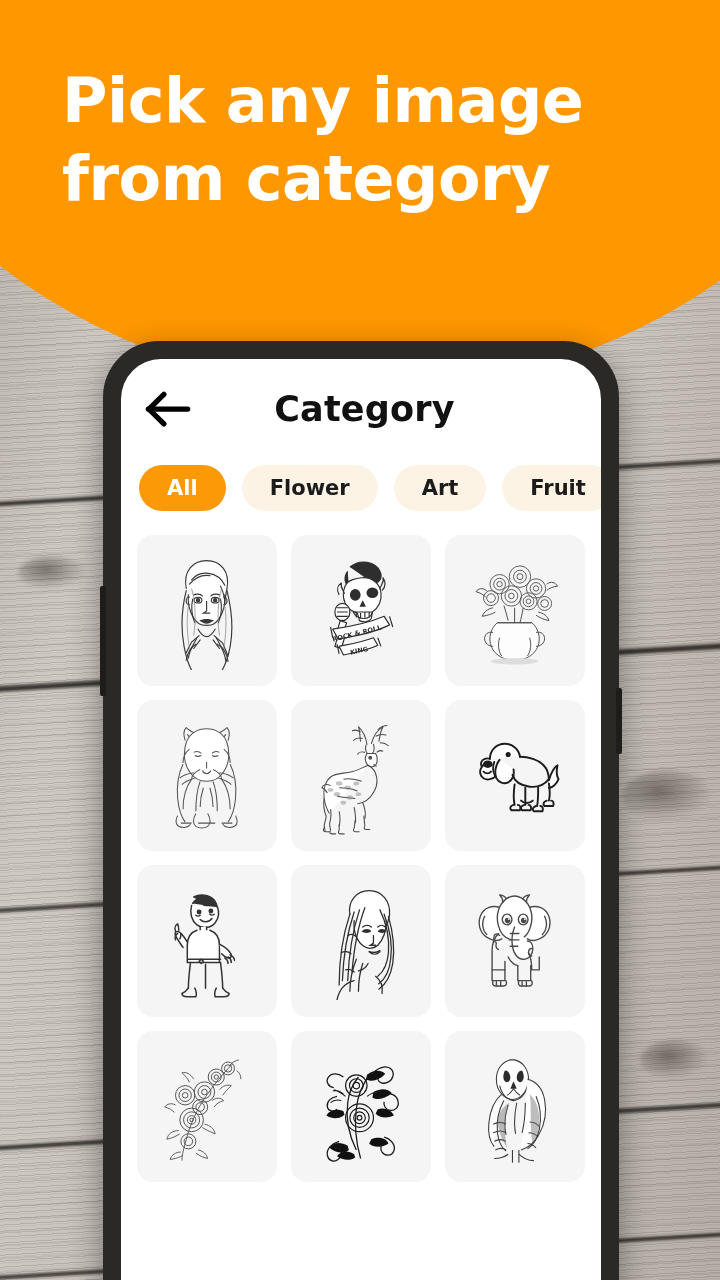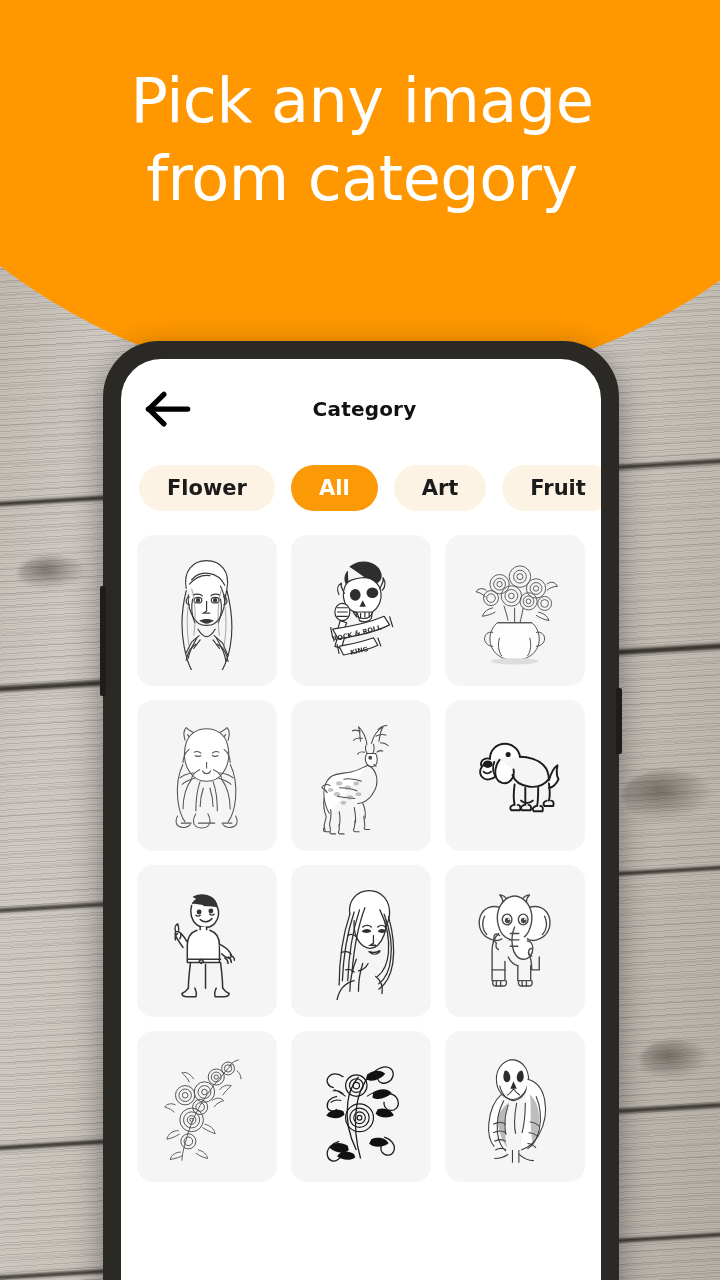--- a/index.html
+++ b/index.html
@@ -103,26 +103,25 @@
     border-radius: 50% / 50%;
   }
 
   .headline {
     position: absolute;
     left: 62px;
     top: 62px;
     width: 600px;
     color: #FFFFFF;
     font-family: "DejaVu Sans", sans-serif;
-    font-weight: normal;
+    font-weight: bold;
     font-size: 62px;
     line-height: 1.26;
     letter-spacing: -0.5px;
     white-space: pre-line;
-    text-align: center;
   }
 
   
   .phone {
     position: absolute;
     left: 103px;
     top: 341px;
     width: 516px;
     height: 1000px;
     background: #2b2926;
@@ -175,21 +174,21 @@
     display: flex;
     align-items: center;
     justify-content: center;
     cursor: pointer;
   }
   .page-title {
     width: 100%;
     text-align: center;
     font-family: "DejaVu Sans", sans-serif;
     font-weight: bold;
-    font-size: 20px;
+    font-size: 35px;
     color: #111111;
     letter-spacing: 0.2px;
     padding-left: 7px;
   }
 
   
   .chips {
     display: flex;
     gap: 16px;
     padding: 6px 0 6px 18px;
@@ -270,22 +269,22 @@
           <span class="sr">Back</span>
           <svg viewBox="0 0 28 22" aria-hidden="true">
             <path d="M2 11 H26" stroke="#000" stroke-width="3.2" stroke-linecap="round" fill="none"></path>
             <path d="M11.5 2 L2.4 11 L11.5 20" stroke="#000" stroke-width="3.2" stroke-linecap="round" stroke-linejoin="round" fill="none"></path>
           </svg>
         </div>
         <div class="page-title">Category</div>
       </div>
 
       <div class="chips">
+        <div class="chip active">All</div>
         <div class="chip">Flower</div>
-        <div class="chip active">All</div>
         <div class="chip">Art</div>
         <div class="chip">Fruit</div>
 
       </div>
 
       <div class="grid">
 
         <div class="tile">
           <svg viewBox="0 0 100 110">
             <g fill="none" stroke="#3a3a3a" stroke-width="1.1" stroke-linecap="round">

